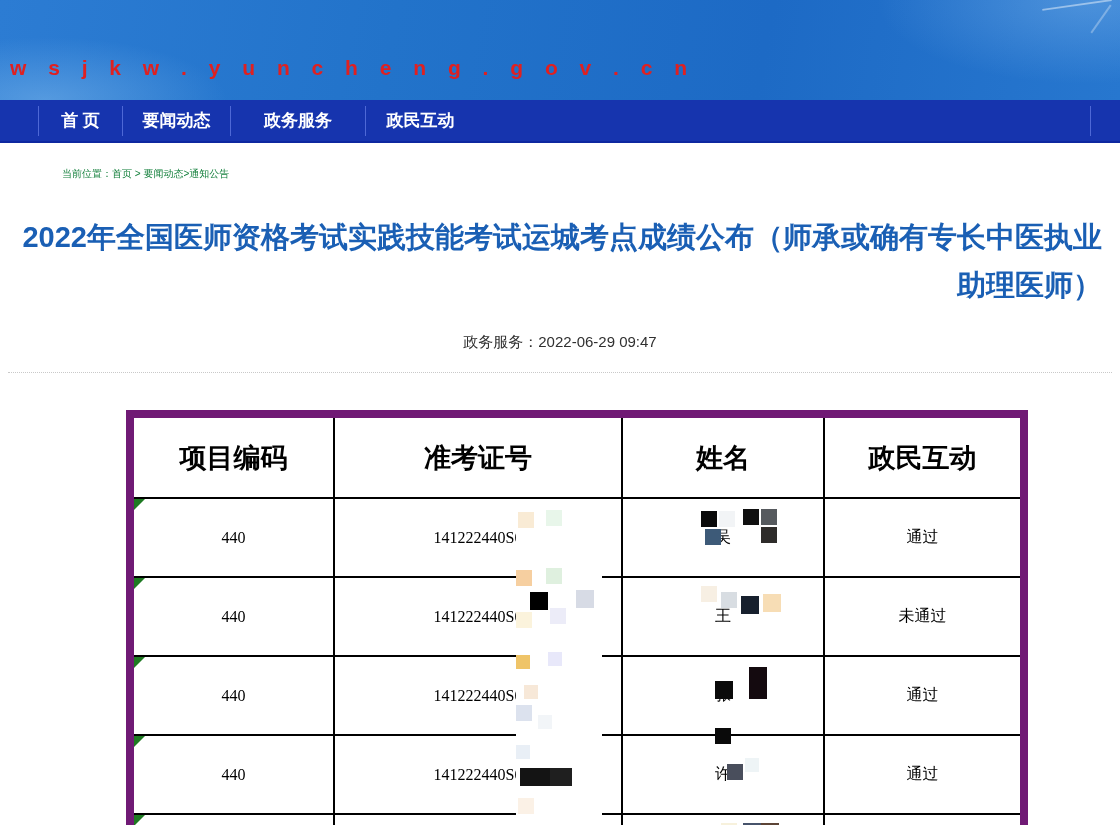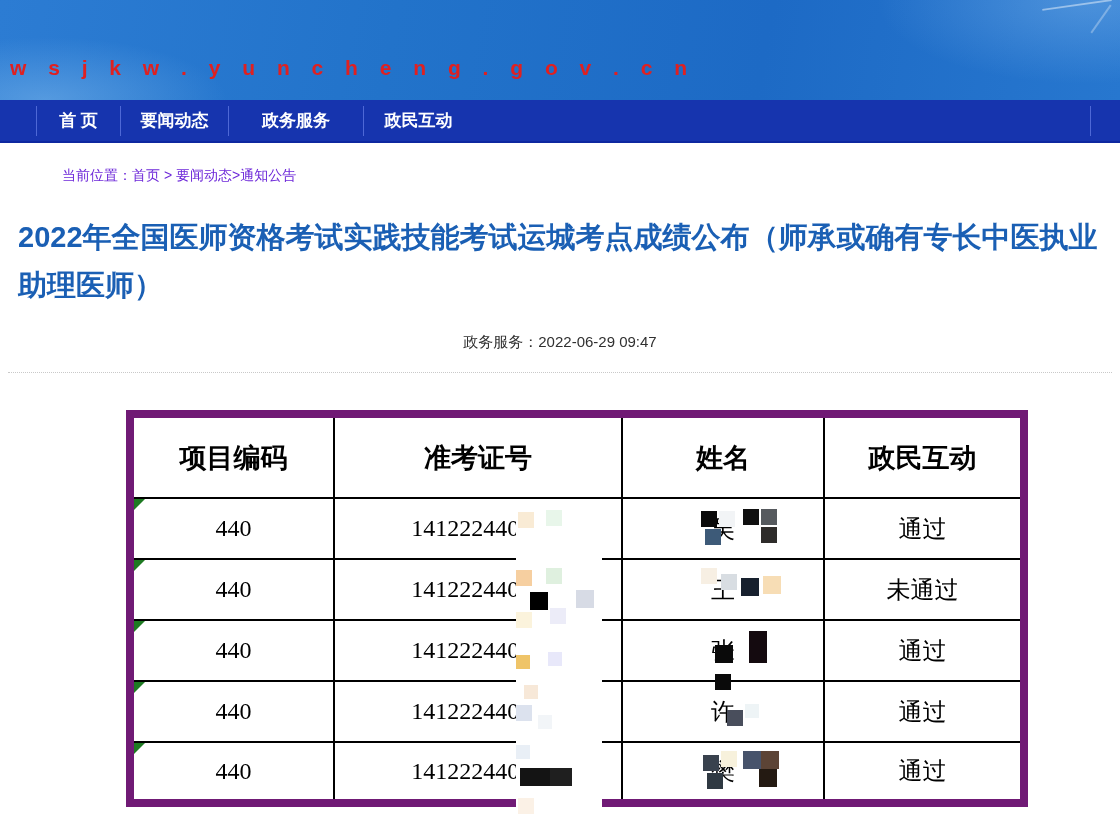--- a/index.html
+++ b/index.html
@@ -24,21 +24,21 @@
   }
   .site-url{
     position:absolute;left:10px;top:56px;
     font-size:21px;font-weight:bold;color:#e02020;letter-spacing:8px;text-align:center;
   }
   
   .nav{
     position:absolute;top:100px;left:0;width:1120px;height:43px;
     background:#1634ae;border-bottom:2px solid #0e28a0;box-sizing:border-box;
   }
-  .nav-items{display:flex;align-items:center;height:100%;margin-left:36px;}
+  .nav-items{display:flex;align-items:center;height:100%;padding-left:38px;}
   .nav-item{
     height:30px;line-height:30px;text-align:center;
     color:#ffffff;font-size:17px;font-weight:bold;
     border-left:1px solid #4e68d6;cursor:pointer;box-sizing:border-box;
   }
   .nav-item:nth-child(1){width:84px;}
   .nav-item:nth-child(2){width:108px;}
   .nav-item:nth-child(3){width:135px;}
   .nav-item:nth-child(4){width:110px;}
   .nav-item:nth-child(5){width:110px;border-right:1px solid #4e68d6;}
@@ -49,40 +49,40 @@
     display:flex;align-items:center;
   }
   .search-box input{
     flex:1;border:none;outline:none;background:transparent;
     font-size:14px;color:#555;padding:0 4px;min-width:0;
     font-family:"Liberation Sans",sans-serif;
   }
   .search-box input::placeholder{color:#7d7d7d;}
   .search-icon{width:22px;height:18px;flex:0 0 auto;cursor:pointer;}
   
-  .breadcrumb{position:absolute;top:167px;left:62px;font-size:14px;color:#6d28d9;}
+  .breadcrumb{position:absolute;top:167px;left:62px;font-size:10px;color:#15803d;}
   .breadcrumb .crumb{cursor:pointer;}
   
   .article-title{
     position:absolute;top:213px;left:18px;width:1084px;
-    text-align:left;font-size:29px;font-weight:bold;color:#1a5fb4;
+    text-align:right;font-size:29px;font-weight:bold;color:#1a5fb4;
     line-height:48px;
   }
   .publish-line{position:absolute;top:333px;left:0;width:1120px;text-align:center;font-size:15px;color:#303030;}
   .dotted-sep{position:absolute;top:372px;left:8px;width:1104px;border-top:1px dotted #c9c9c9;}
   
   .table-wrap{position:absolute;top:410px;left:126px;width:894px;}
   table.results{border-collapse:collapse;table-layout:fixed;width:894px;border:8px solid #701a75;}
   table.results th,table.results td{
     border:2px solid #000;text-align:center;vertical-align:middle;
     font-family:"Liberation Serif","DejaVu Serif",serif;color:#000;
     position:relative;padding:0;box-sizing:border-box;overflow:visible;
   }
   table.results th{height:84px;font-size:27px;font-weight:bold;}
-  table.results td{height:61px;font-size:24px;}
+  table.results td{height:79px;font-size:16px;}
   td.ticket-cell{text-align:left;padding-left:44px;}
   td.name-cell{text-align:left;padding-left:60px;}
   .green-tri{
     position:absolute;top:0;left:0;width:0;height:0;
     border-top:11px solid #1e7a22;border-right:11px solid transparent;
   }
   
   .redact-strip{
     position:absolute;left:390px;top:90px;width:86px;height:318px;
     background:#ffffff;z-index:5;

